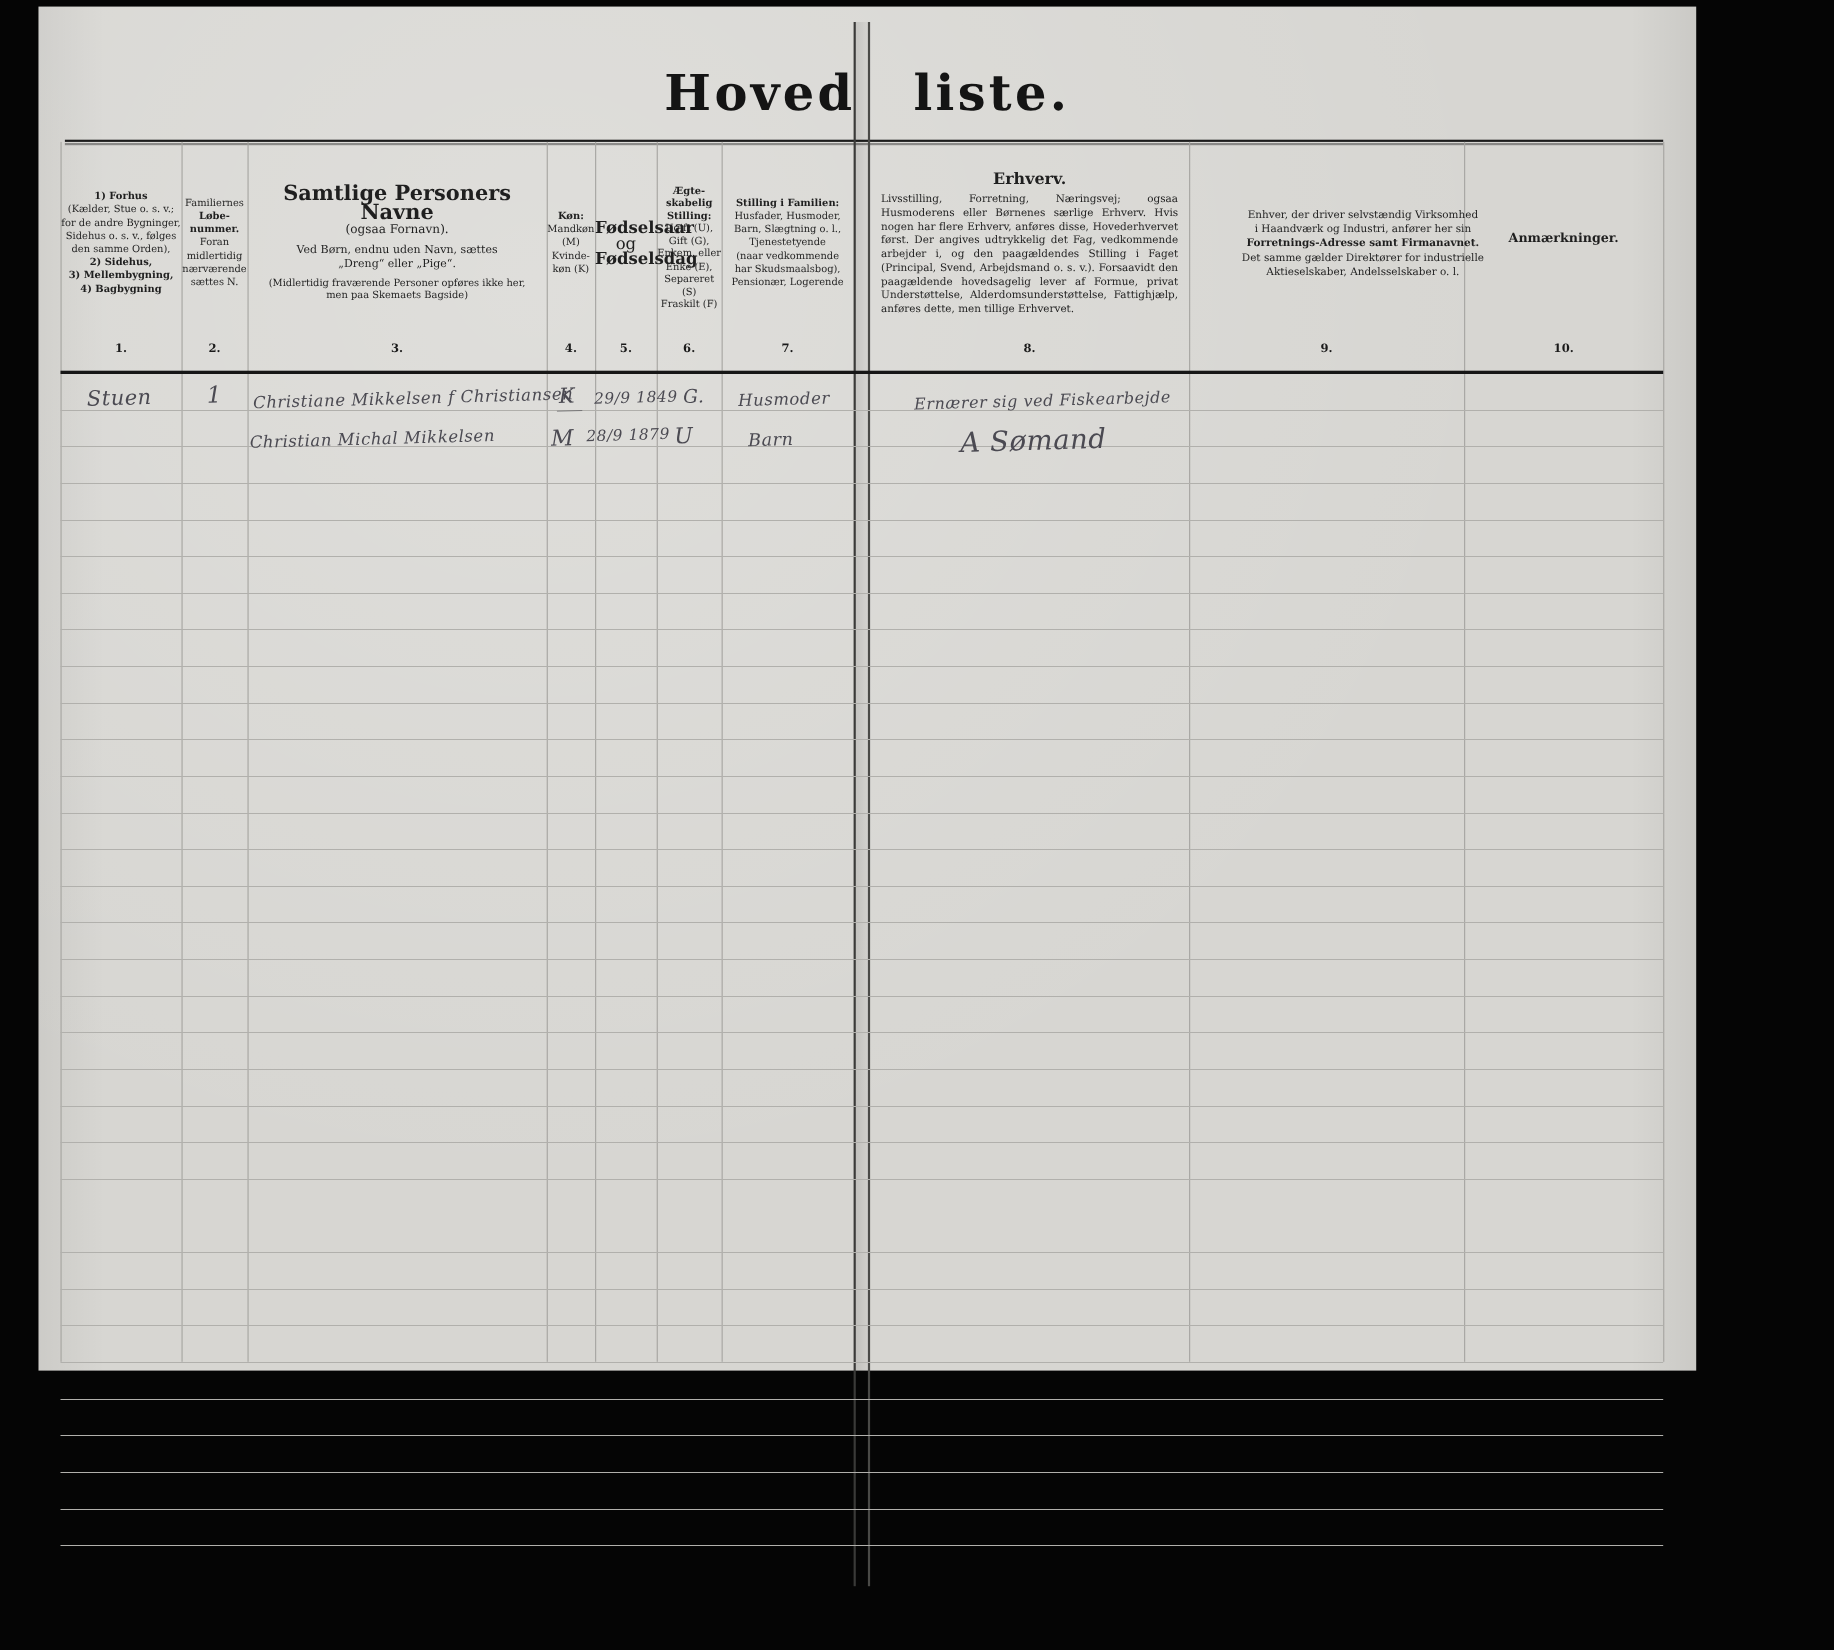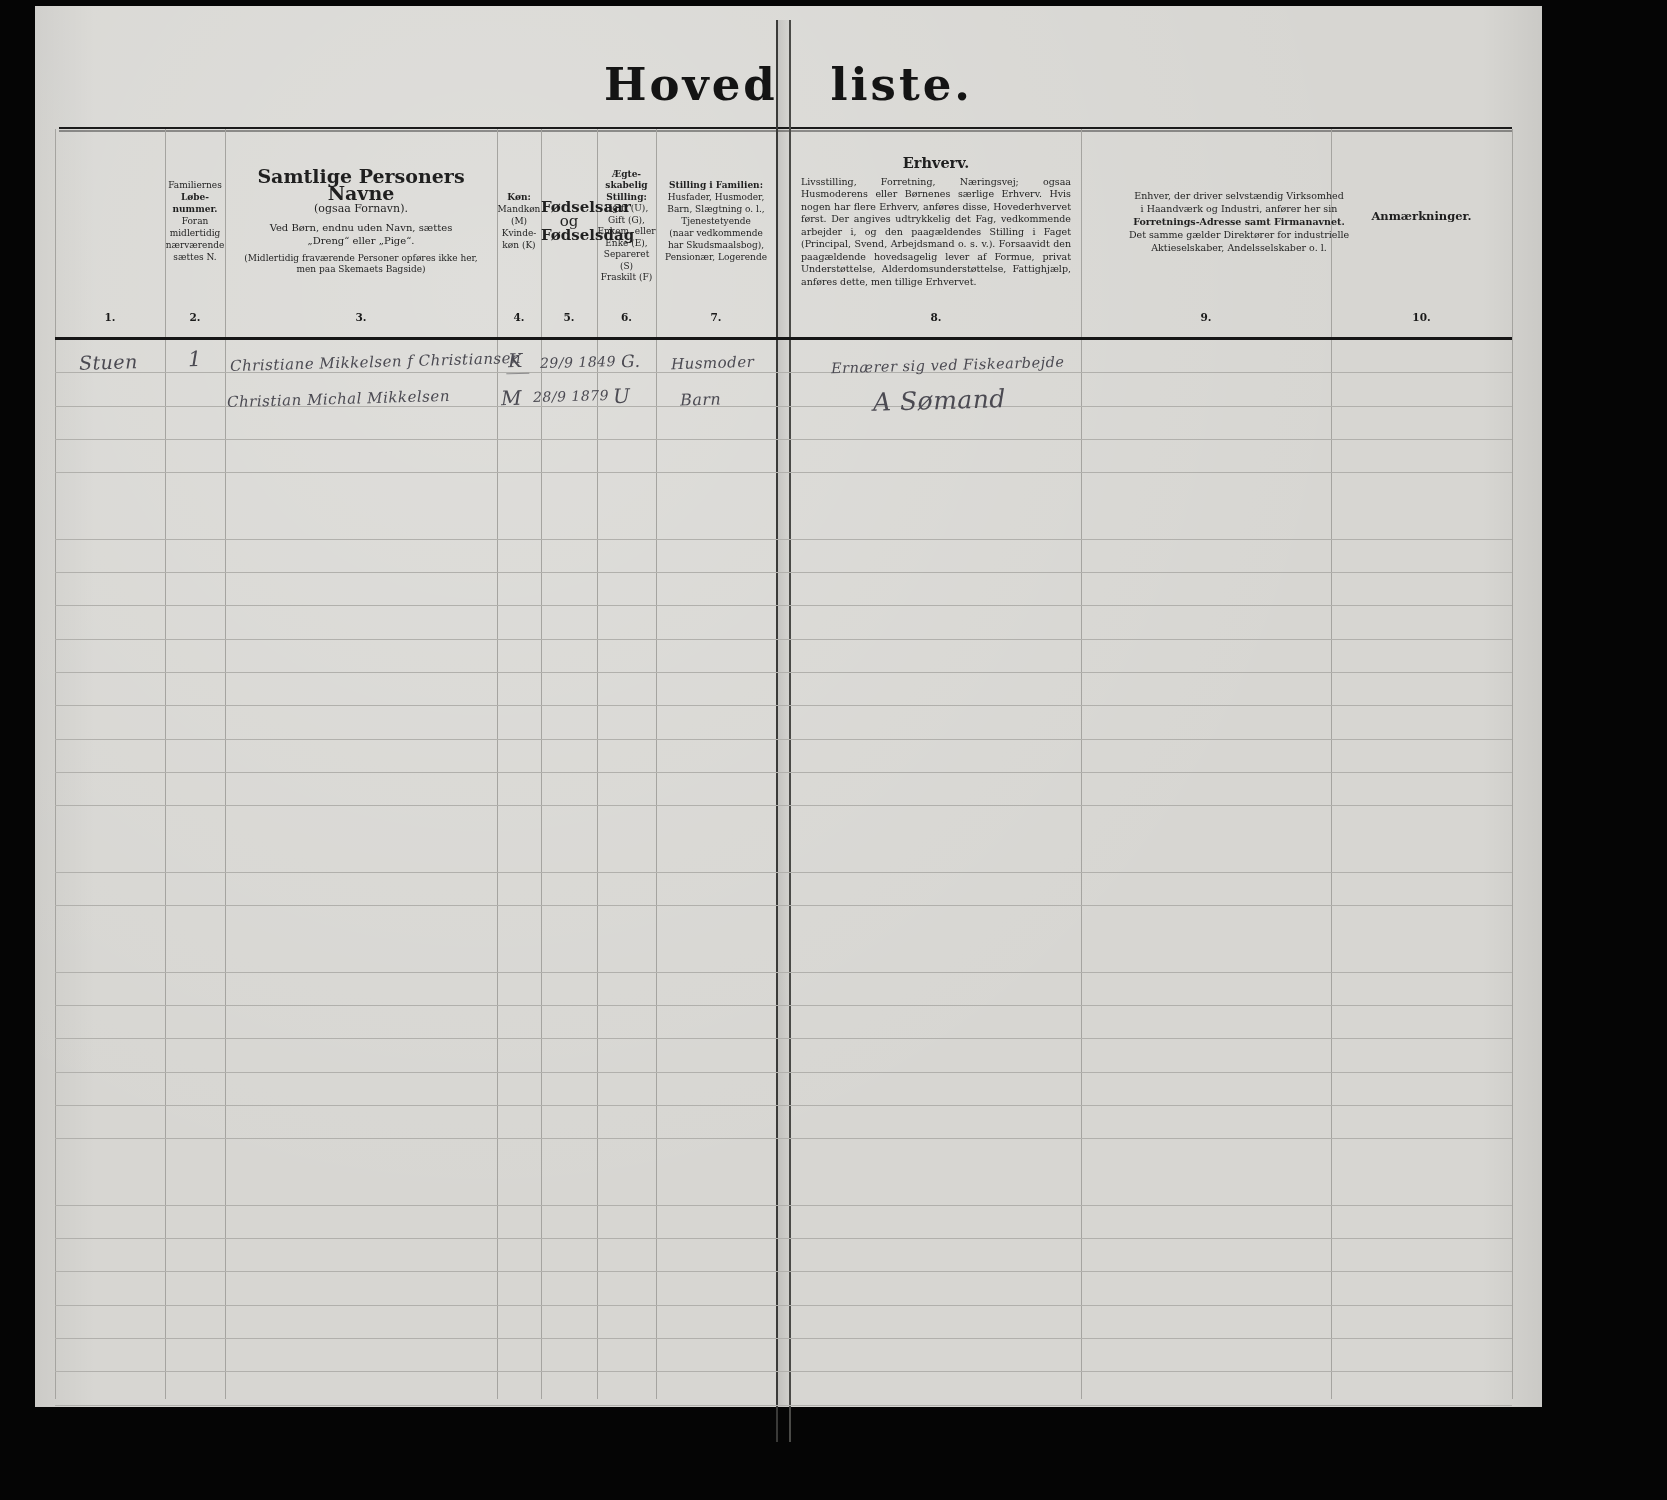--- a/index.html
+++ b/index.html
@@ -1,18 +1,18 @@
 <!DOCTYPE html>
 <html><head>
 <meta charset="utf-8">
 <style>
   html,body{margin:0;padding:0;background:#060606;}
   .canvas{position:relative;width:1667px;height:1500px;background:#050505;overflow:hidden;
           font-family:"DejaVu Serif","Liberation Serif",serif;}
-  .paper{position:absolute;left:35px;top:6px;width:1507px;height:1401px;
+  .paper{position:absolute;left:35px;top:6px;width:1507px;height:1240px;
          background:#d7d6d2;
          background-image:radial-gradient(ellipse at 30% 20%, rgba(255,255,255,.20), rgba(0,0,0,0) 60%),
                           linear-gradient(to right, rgba(0,0,0,.05), rgba(0,0,0,0) 4%, rgba(0,0,0,0) 96%, rgba(0,0,0,.06));
          color:#232323;}
   
   .title{position:absolute;left:0;top:52px;width:100%;text-align:center;
          font-size:45px;font-weight:bold;letter-spacing:3px;word-spacing:34px;color:#141414;}
   .title-rule{position:absolute;left:24px;top:121px;width:1453px;height:2px;background:#1b1b1b;
               box-shadow:0 3px 0 rgba(40,40,40,.45);}
   
@@ -54,20 +54,30 @@
     <div class="vline" style="left:506px"></div>
     <div class="vline" style="left:562px"></div>
     <div class="vline" style="left:621px"></div>
     <div class="vline" style="left:1046px"></div>
     <div class="vline" style="left:1296px"></div>
     <div class="vline" style="left:1477px"></div>
 
     <div class="thickline"></div>
     <div class="rowlines"></div>
 
+    <div class="hcell" style="left:20px;width:110px;font-size:9px;line-height:12px">
+      <div class="b">1) Forhus</div>
+      <div>(Kælder, Stue o. s. v.;</div>
+      <div>for de andre Bygninger,</div>
+      <div>Sidehus o. s. v., følges</div>
+      <div>den samme Orden),</div>
+      <div class="b">2) Sidehus,</div>
+      <div class="b">3) Mellembygning,</div>
+      <div class="b">4) Bagbygning</div>
+    </div>
 
     <div class="hcell" style="left:130px;width:60px;font-size:9px;line-height:12px">
       <div>Familiernes</div>
       <div class="b">Løbe-</div>
       <div class="b">nummer.</div>
       <div>Foran</div>
       <div>midlertidig</div>
       <div>nærværende</div>
       <div>sættes N.</div>
     </div>

